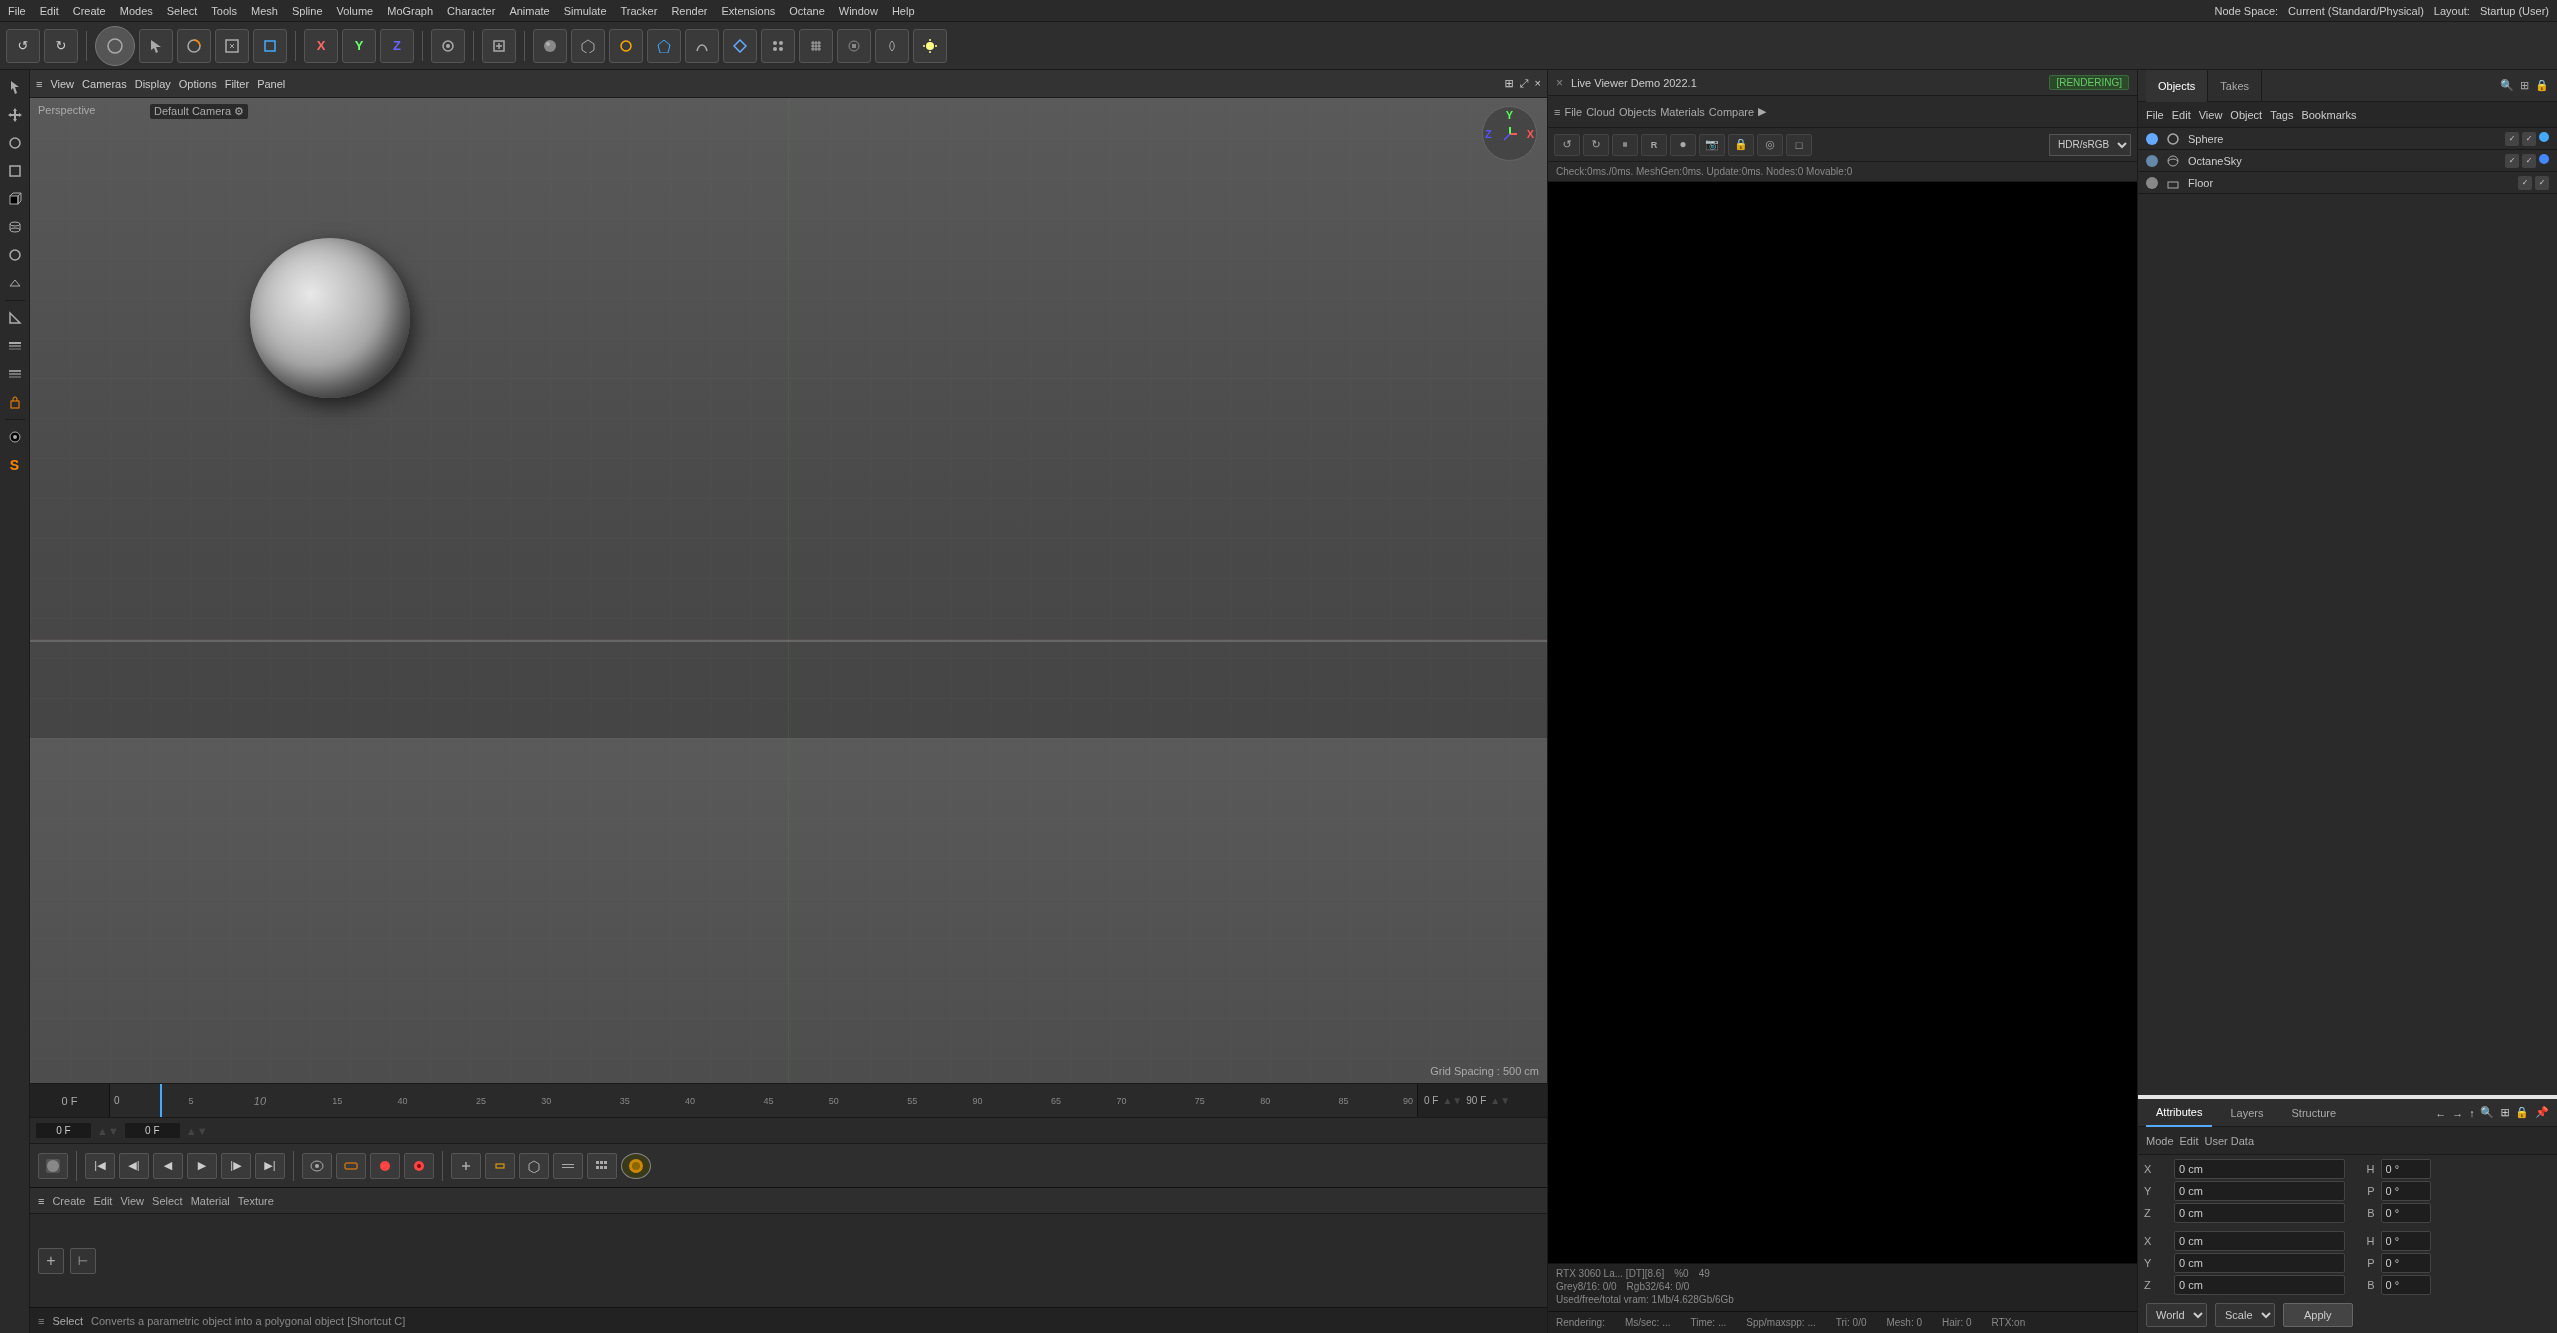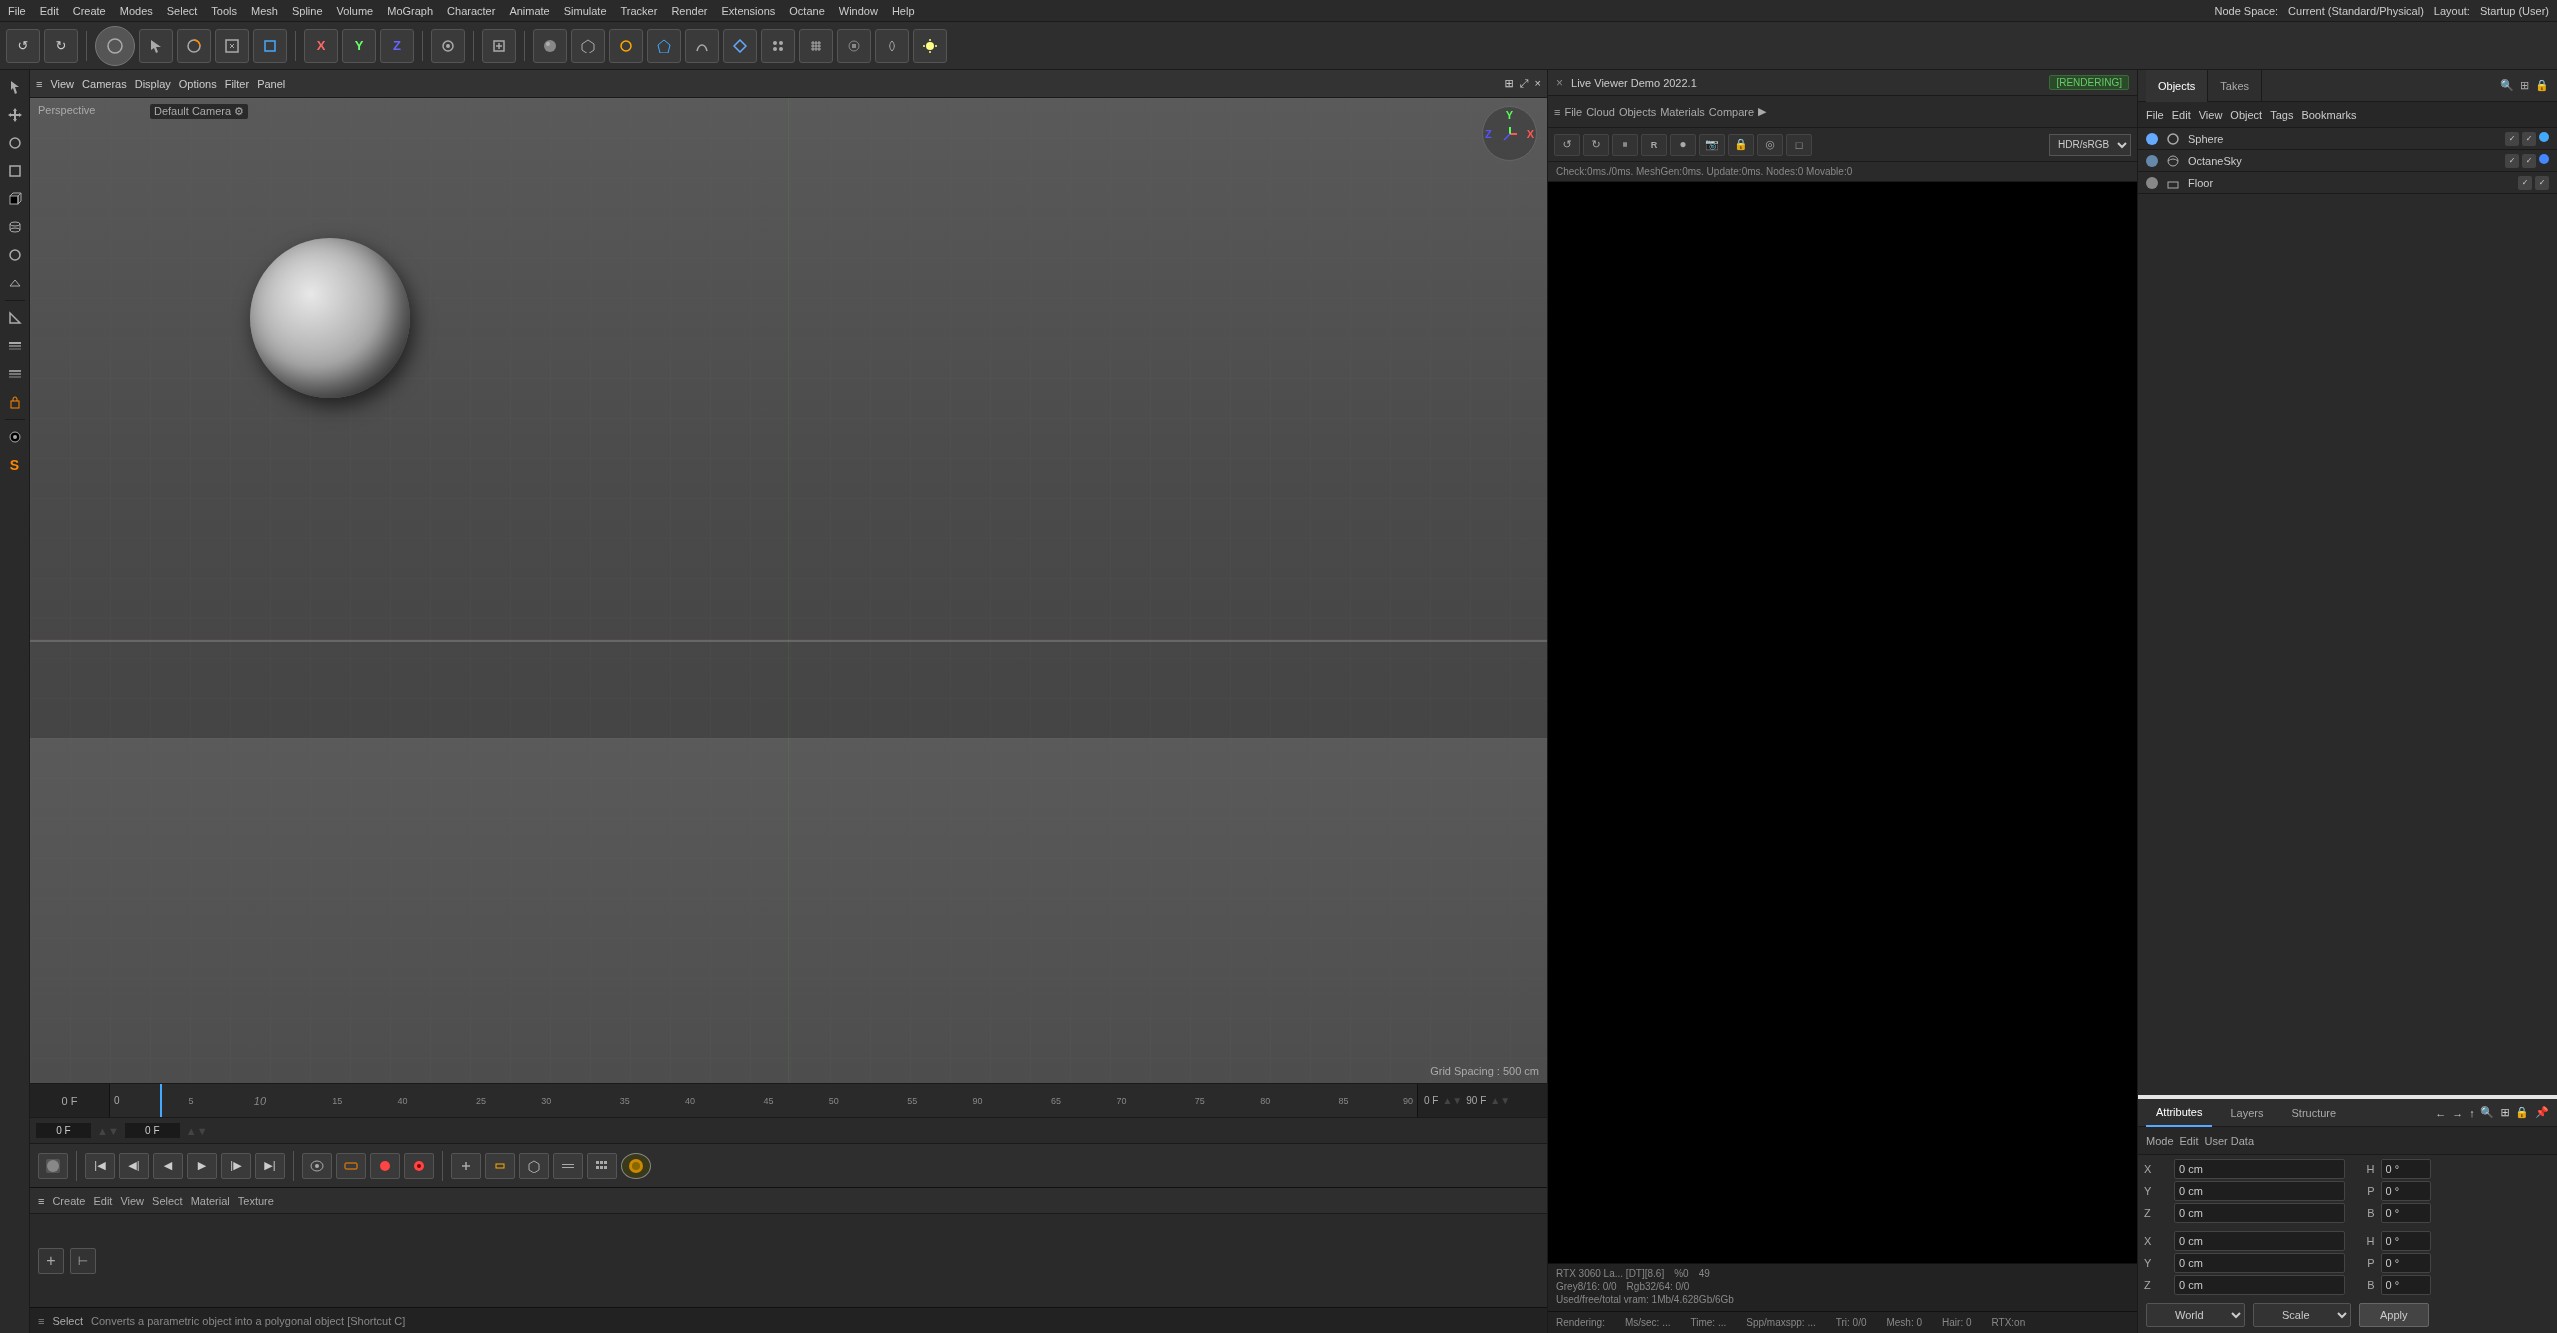--- a/index.html
+++ b/index.html
@@ -490,21 +490,21 @@
       display: flex;
       align-items: center;
       padding: 6px 8px;
       gap: 8px;
     }
     .attrs-select {
       background: #333;
       border: 1px solid #555;
       color: #ccc;
       font-size: 11px;
-      padding: 2px 24px;
+      padding: 2px 5px;
       height: 24px;
       border-radius: 2px;
     }
     .apply-btn {
       background: #444;
       border: 1px solid #666;
       color: #ccc;
       font-size: 11px;
       padding: 2px 20px;
       height: 24px;

